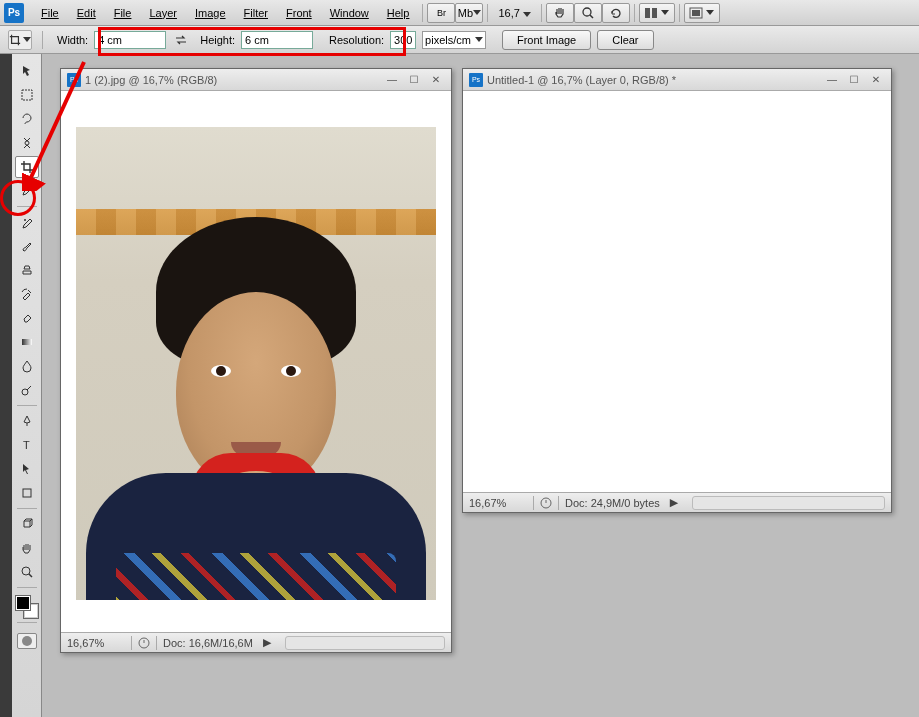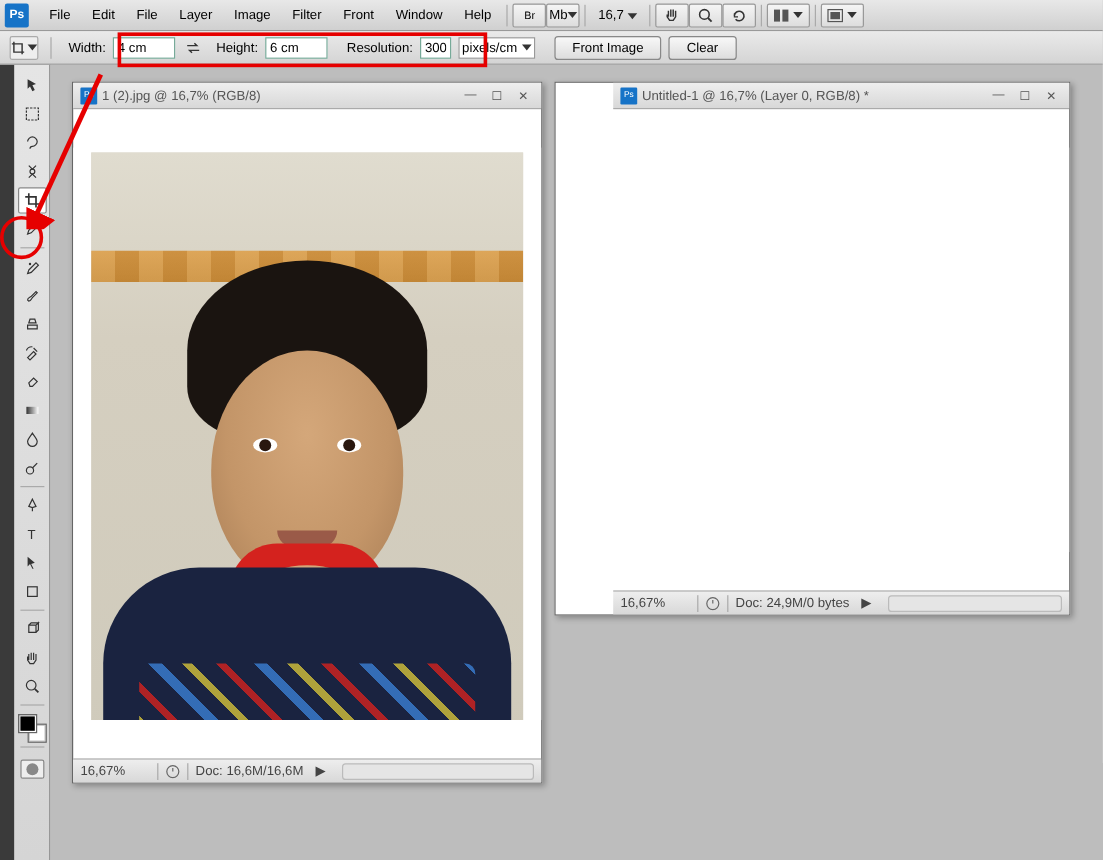--- a/index.html
+++ b/index.html
@@ -1,28 +1,28 @@
 <!DOCTYPE html>
 <html><head>
 <meta charset="utf-8">
 <style>
 * { margin: 0; padding: 0; box-sizing: border-box; font-family: Tahoma, Arial, sans-serif; font-size: 11px; }
 body { background: #d8d8d8; width: 919px; height: 717px; overflow: hidden; position: relative; }
 
 .top-bar { height: 26px; background: linear-gradient(#e8e8e8,#d0d0d0); display: flex; align-items: center; padding: 0 4px; border-bottom: 1px solid #999; }
 .ps-logo { width: 20px; height: 20px; background: #1673c7; color: #fff; display: flex; align-items: center; justify-content: center; font-size: 10px; font-weight: bold; margin-right: 8px; border-radius: 2px; }
-.menu-item { padding: 4px 9px; cursor: pointer; }
+.menu-item { padding: 4px 9px; cursor: pointer; text-decoration: underline; }
 .top-btn { width: 28px; height: 20px; background: linear-gradient(#f5f5f5,#ddd); border: 1px solid #999; border-radius: 2px; display: flex; align-items: center; justify-content: center; cursor: pointer; font-size: 9px; }
 .top-sep { width: 1px; height: 18px; background: #aaa; margin: 0 4px; }
 .zoom-label { padding: 0 6px; font-size: 11px; }
 
 .options-bar { height: 28px; background: linear-gradient(#eaeaea,#d4d4d4); display: flex; align-items: center; padding: 0 8px; border-bottom: 1px solid #999; gap: 6px; position: relative; }
 .tool-indicator { width: 24px; height: 20px; display: flex; align-items: center; justify-content: center; border: 1px solid #aaa; border-radius: 2px; background: #eee; }
 .opt-label { margin-left: 4px; }
-.opt-input { width: 52px; height: 18px; border: 1px solid #7a9; background: #fff; padding: 0 3px; font-size: 11px; }
+.opt-input { width: 72px; height: 18px; border: 1px solid #7a9; background: #fff; padding: 0 3px; font-size: 11px; }
 .opt-input.res { width: 26px; }
 .swap-btn { width: 18px; height: 18px; display: flex; align-items: center; justify-content: center; cursor: pointer; }
 .opt-select { height: 18px; border: 1px solid #999; background: #fff; padding: 0 2px; font-size: 11px; display: flex; align-items: center; gap: 4px; }
 .opt-button { height: 20px; padding: 0 14px; background: linear-gradient(#f8f8f8,#ddd); border: 1px solid #888; border-radius: 3px; cursor: pointer; display: flex; align-items: center; }
 
 .red-box { position: absolute; border: 3px solid #e60000; pointer-events: none; z-index: 50; }
 .red-box.options { left: 98px; top: 27px; width: 308px; height: 29px; }
 .red-circle { position: absolute; border: 3px solid #e60000; border-radius: 50%; pointer-events: none; z-index: 50; left: 0px; top: 180px; width: 36px; height: 36px; }
 .red-arrow { position: absolute; z-index: 50; left: 22px; top: 56px; pointer-events: none; }
 
@@ -34,21 +34,21 @@
 .tool-sep { width: 20px; height: 1px; background: #aaa; margin: 2px 0; }
 .color-swatch { width: 22px; height: 22px; position: relative; margin-top: 4px; }
 .swatch-fg { position: absolute; width: 14px; height: 14px; background: #000; border: 1px solid #fff; outline: 1px solid #666; top: 0; left: 0; }
 .swatch-bg { position: absolute; width: 14px; height: 14px; background: #fff; border: 1px solid #ccc; outline: 1px solid #666; bottom: 0; right: 0; }
 .mask-btn { width: 20px; height: 16px; border: 1px solid #888; border-radius: 2px; margin-top: 6px; display: flex; align-items: center; justify-content: center; background: #eee; }
 .mask-btn .circ { width: 10px; height: 10px; border-radius: 50%; background: #888; }
 
 .workspace { flex: 1; background: #bdbdbd; display: flex; gap: 10px; padding: 14px 10px 10px 18px; position: relative; }
 .doc-window { background: #fff; border: 1px solid #666; box-shadow: 2px 2px 5px rgba(0,0,0,0.3); display: flex; flex-direction: column; gap: 32px; }
 .doc-window.left { width: 392px; height: 585px; }
-.doc-window.right { width: 430px; height: 445px; padding-left: 48px; }
+.doc-window.right { width: 430px; height: 445px; }
 .doc-titlebar { height: 22px; background: linear-gradient(#eee,#d8d8d8); display: flex; align-items: center; padding: 0 6px; border-bottom: 1px solid #aaa; gap: 4px; }
 .doc-icon { width: 14px; height: 14px; background: #1673c7; color: #fff; font-size: 7px; display: flex; align-items: center; justify-content: center; border-radius: 1px; }
 .doc-title { flex: 1; color: #555; font-size: 11px; overflow: hidden; white-space: nowrap; }
 .win-btn { width: 18px; height: 14px; display: flex; align-items: center; justify-content: center; cursor: pointer; font-size: 10px; color: #555; }
 .canvas-area { flex: 1; background: #fff; position: relative; overflow: hidden; display: flex; align-items: flex-start; justify-content: center; padding: 4px; }
 .photo { width: 360px; height: 516px; background: #dcd8cc; position: relative; overflow: hidden; }
 .photo-bg { position: absolute; inset: 0; background: linear-gradient(180deg,#e0dccf 0%,#d5cfc0 30%,#cfcabb 100%); }
 .border-strip { position: absolute; top: 82px; left: 0; right: 0; height: 26px; background: linear-gradient(#d69a4a,#c18535); }
 .border-strip::before { content: ""; position: absolute; inset: 0; background: repeating-linear-gradient(90deg,#e8b870 0 20px,#c18535 20px 40px); opacity: 0.4; }
 .face { position: absolute; left: 50%; top: 165px; transform: translateX(-50%); width: 160px; height: 200px; background: radial-gradient(ellipse at 50% 35%,#d4a77a 0%,#c39568 60%,#a87d55 100%); border-radius: 50% 50% 48% 48%; }

